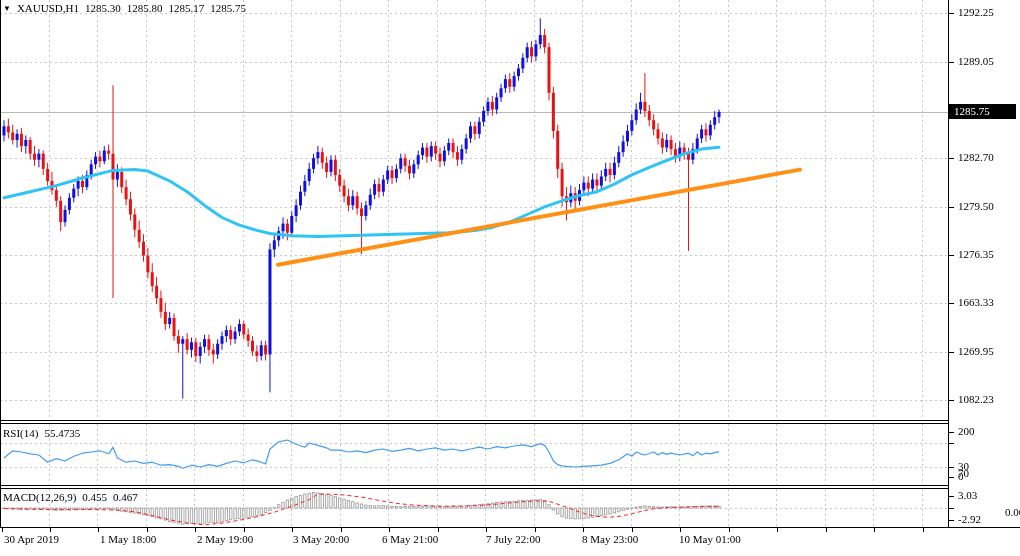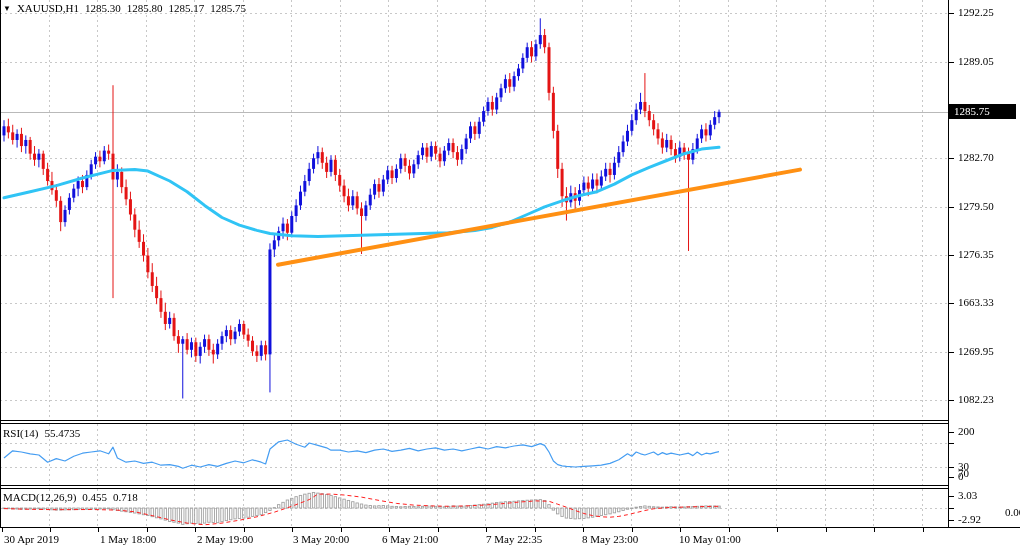--- a/index.html
+++ b/index.html
@@ -614,21 +614,21 @@
         <rect x="696.04" y="506.32" width="2.4" height="1.68" style="fill:none;stroke:#a2a2a2;stroke-width:0.9"></rect>
         <rect x="700.40" y="506.11" width="2.4" height="1.89" style="fill:none;stroke:#a2a2a2;stroke-width:0.9"></rect>
         <rect x="704.76" y="505.90" width="2.4" height="2.10" style="fill:none;stroke:#a2a2a2;stroke-width:0.9"></rect>
         <rect x="709.12" y="505.96" width="2.4" height="2.04" style="fill:none;stroke:#a2a2a2;stroke-width:0.9"></rect>
         <rect x="713.48" y="506.03" width="2.4" height="1.97" style="fill:none;stroke:#a2a2a2;stroke-width:0.9"></rect>
         <rect x="717.84" y="506.09" width="2.4" height="1.91" style="fill:none;stroke:#a2a2a2;stroke-width:0.9"></rect>
         <polyline points="4.0,508.6 30.2,509.3 56.3,509.7 91.2,509.5 117.4,510.1 134.8,511.8 152.2,515.6 169.7,519.8 187.1,523.1 204.6,524.8 222.0,523.1 239.4,520.2 256.9,516.8 274.3,512.2 291.8,506.3 309.2,499.6 317.9,494.1 331.0,494.1 344.1,495.0 361.5,497.1 379.0,500.4 396.4,503.4 413.8,505.1 431.3,505.9 448.7,506.3 466.2,505.9 483.6,505.1 501.0,503.8 518.5,502.1 535.9,500.9 549.0,501.3 557.7,504.2 566.4,507.2 575.2,510.5 583.9,513.5 592.6,515.6 601.3,516.8 610.0,517.2 618.8,516.4 627.5,514.7 636.2,512.6 644.9,510.5 653.6,508.8 662.4,508.0 671.1,507.4 679.8,507.2 688.5,506.9 697.2,506.7 706.0,506.5 719.0,506.3" style="fill:none;stroke:#ff2020;stroke-width:1;stroke-dasharray:4,3"></polyline>
       </svg>
   </div>
   <div class="overlay" style="top:491px;left:3px;">
-    <span>MACD(12,26,9)</span><span>0.455</span><span>0.718</span>
+    <span>MACD(12,26,9)</span><span>0.455</span><span>0.467</span>
   </div>
 
   <div class="leftedge"></div>
 
   <div class="axis-right" id="axis-right">
     <div class="curtag" id="curtag" style="top: 104px;">1285.75</div>
   <div class="ptick" style="top: 13px;"></div>
       <div class="plabel" style="top: 6px;">1292.25</div>
       <div class="ptick" style="top: 62px;"></div>
       <div class="plabel" style="top: 55px;">1289.05</div>
@@ -679,18 +679,18 @@
       <div class="ttick" style="left: 777px;"></div>
       <div class="ttick" style="left: 826px;"></div>
       <div class="ttick" style="left: 874px;"></div>
       <div class="ttick" style="left: 923px;"></div>
       <div class="ttick" style="left: 2px;"></div>
       <div class="tlabel" style="left: 4px;">30 Apr 2019</div>
       <div class="tlabel" style="left: 100px;">1 May 18:00</div>
       <div class="tlabel" style="left: 197px;">2 May 19:00</div>
       <div class="tlabel" style="left: 293px;">3 May 20:00</div>
       <div class="tlabel" style="left: 382px;">6 May 21:00</div>
-      <div class="tlabel" style="left: 486px;">7 May 22:35</div>
+      <div class="tlabel" style="left: 486px;">7 July 22:00</div>
       <div class="tlabel" style="left: 582px;">8 May 23:00</div>
       <div class="tlabel" style="left: 679px;">10 May 01:00</div>
     </div>
 
 </div>
 
 </body></html>

